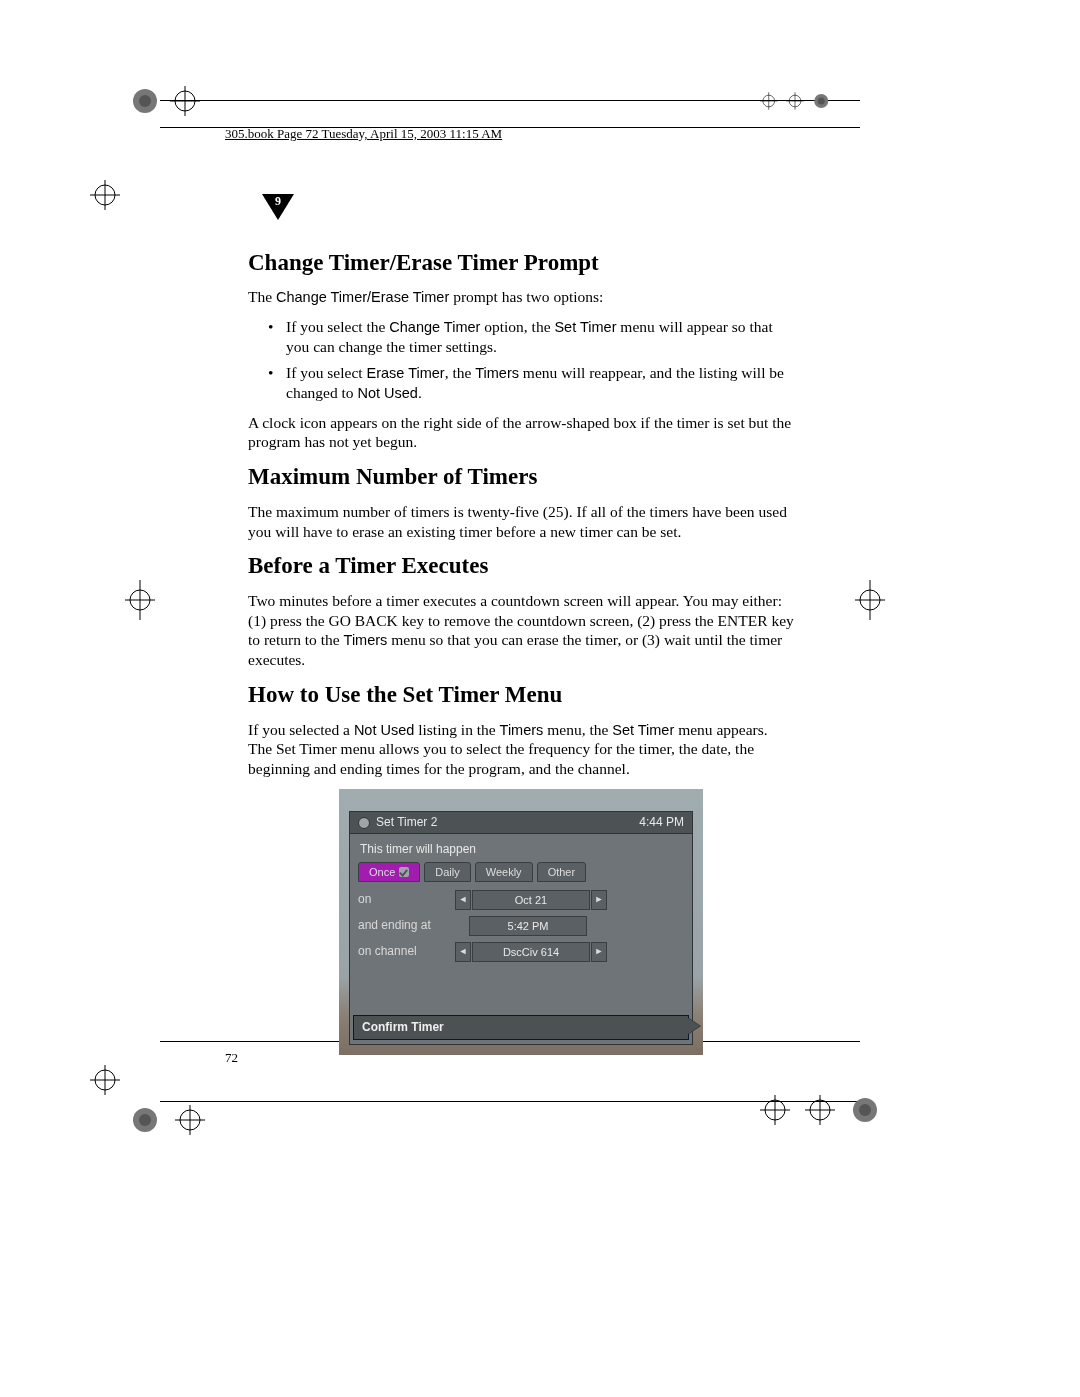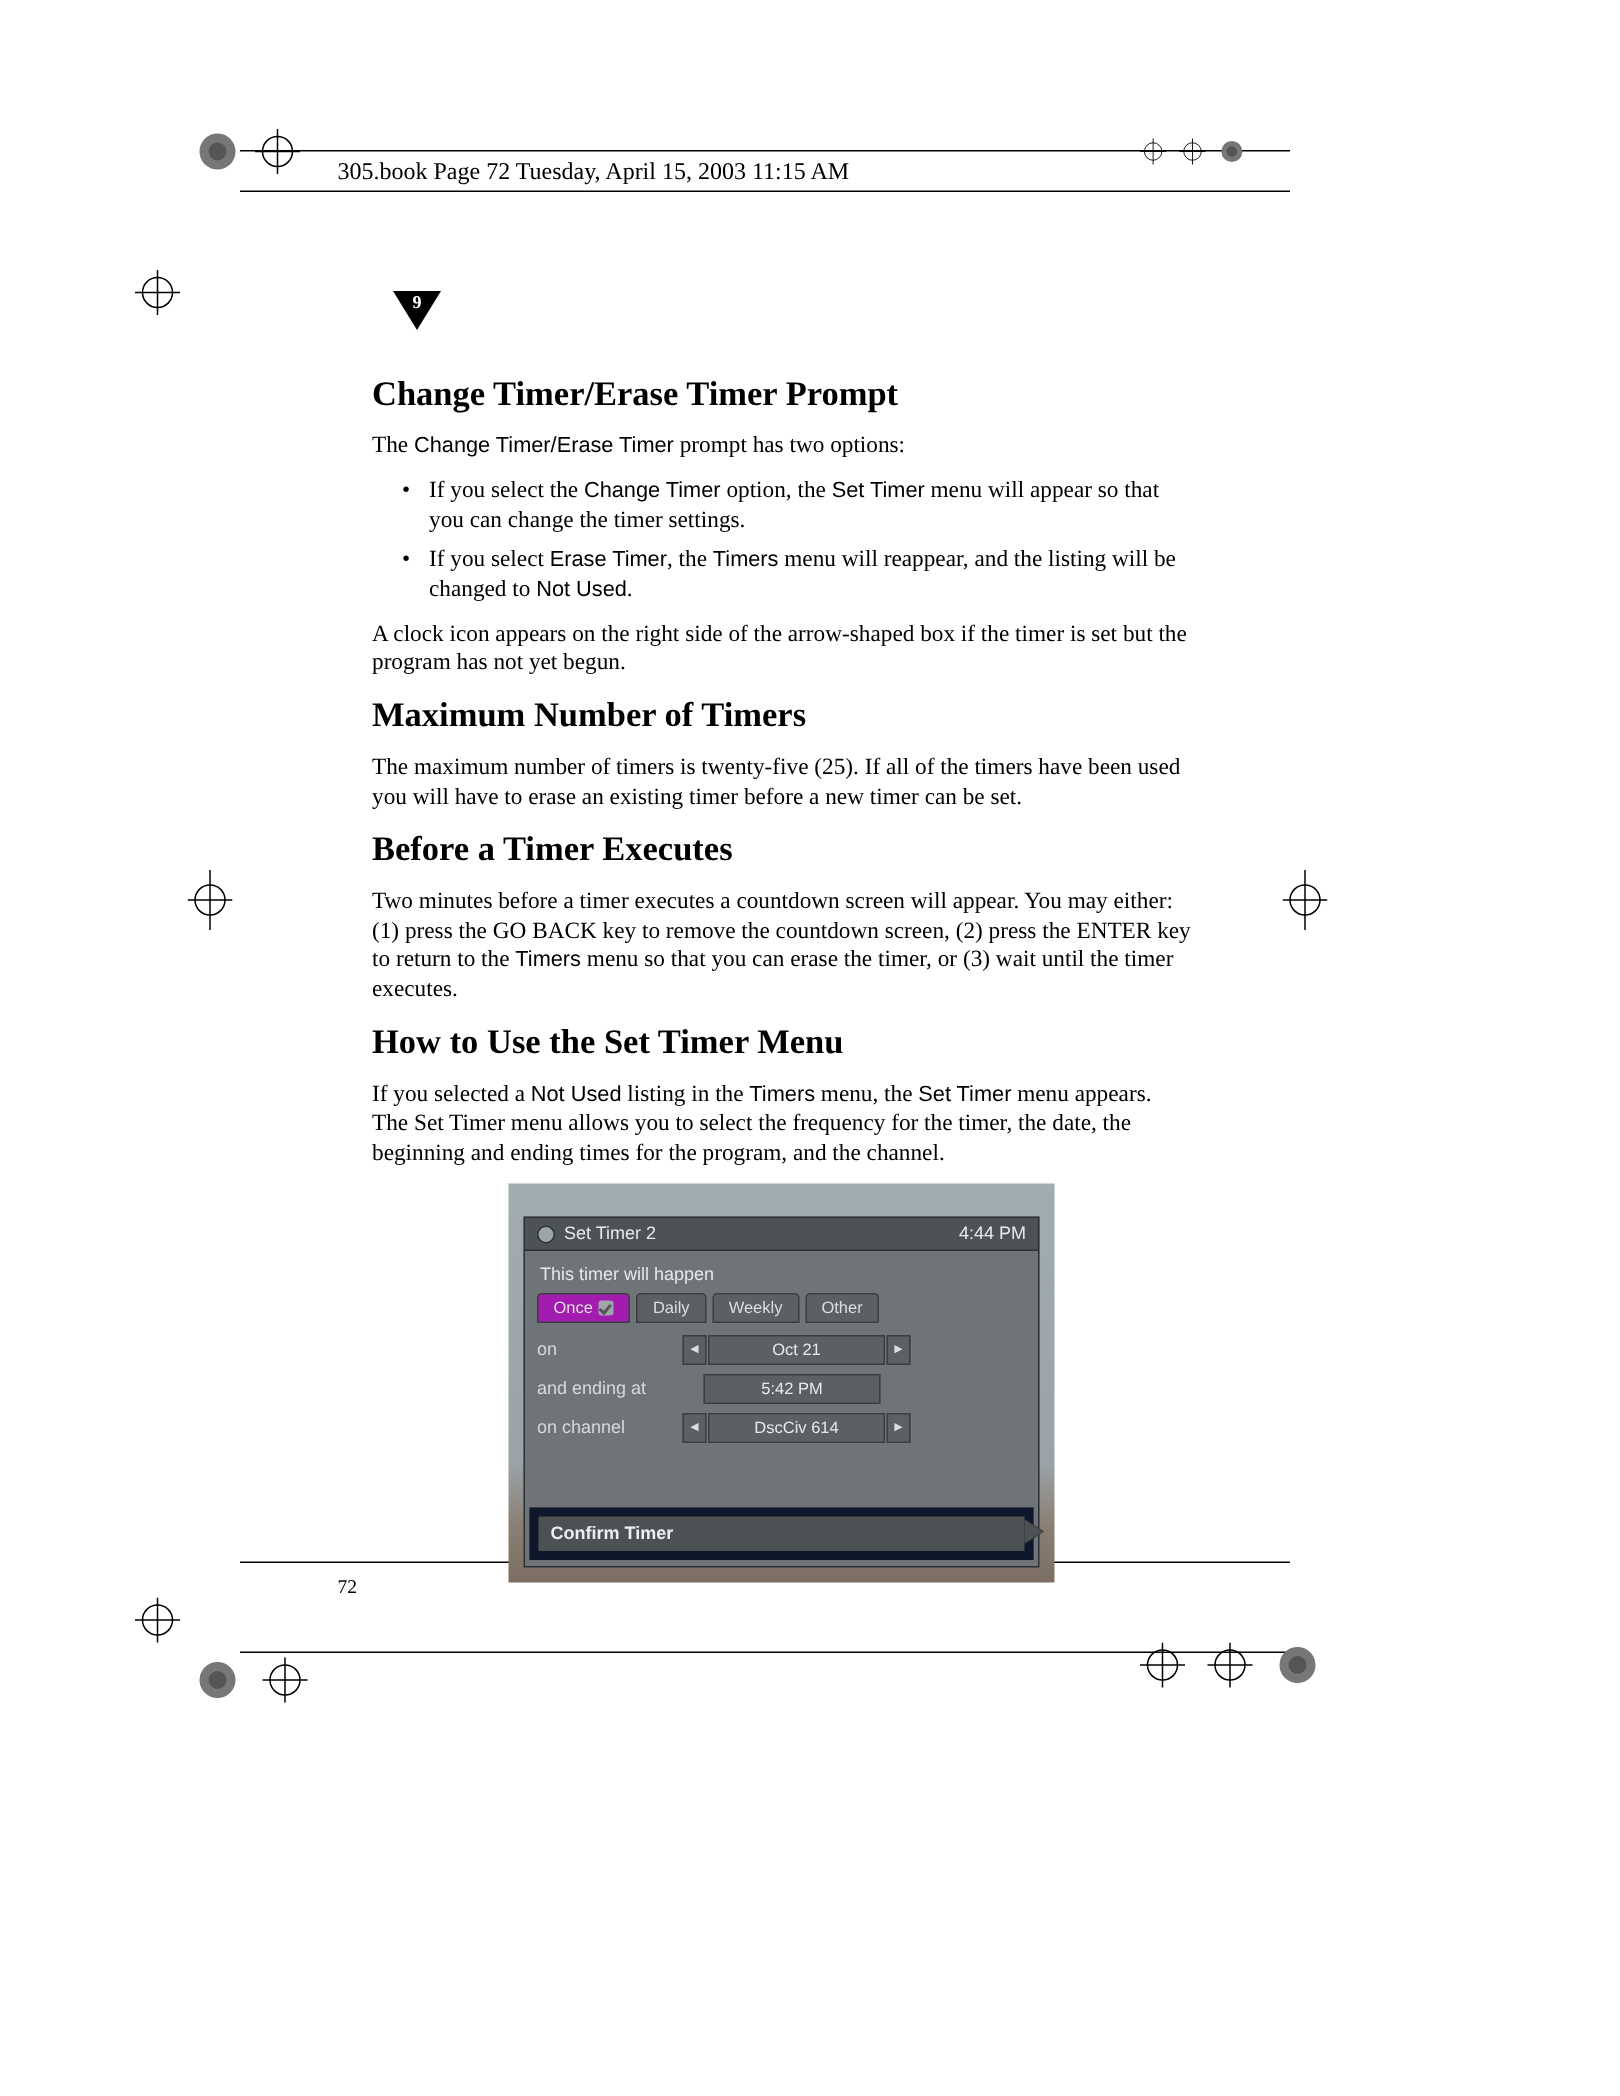--- a/index.html
+++ b/index.html
@@ -22,22 +22,23 @@
     border-bottom: 1px solid #000;
   }
   .reg-mark {
     position: absolute;
     width: 70px;
     height: 30px;
   }
   .header-meta {
     position: absolute;
     left: 225px;
-    top: 106px;
-    font-size: 16px;
+    top: 126px;
+    font-size: 13px;
+    text-decoration: underline;
   }
   .chapter-badge {
     position: absolute;
     left: 262px;
     top: 194px;
     width: 0; height: 0;
     border-left: 16px solid transparent;
     border-right: 16px solid transparent;
     border-top: 26px solid #000;
   }
@@ -154,21 +155,21 @@
     width: 14px; height: 18px;
     background: #5b6064;
     border: 1px solid #3a3e41;
     display:flex; align-items:center; justify-content:center;
     color:#ddd; font-size:9px;
     margin: 0 1px;
   }
   .confirm-bar {
     position:absolute; left:3px; right:3px; bottom:4px;
     background: #4c5154;
-    border: 6px solid #0f172a;
+    border: 1px solid #0f172a;
     padding: 4px 8px;
     color:#eee;
     font-weight:bold;
     font-size:12px;
     display:flex; align-items:center; justify-content:space-between;
   }
   .confirm-arrow {
     width:0;height:0;
     border-top:8px solid transparent;
     border-bottom:8px solid transparent;

